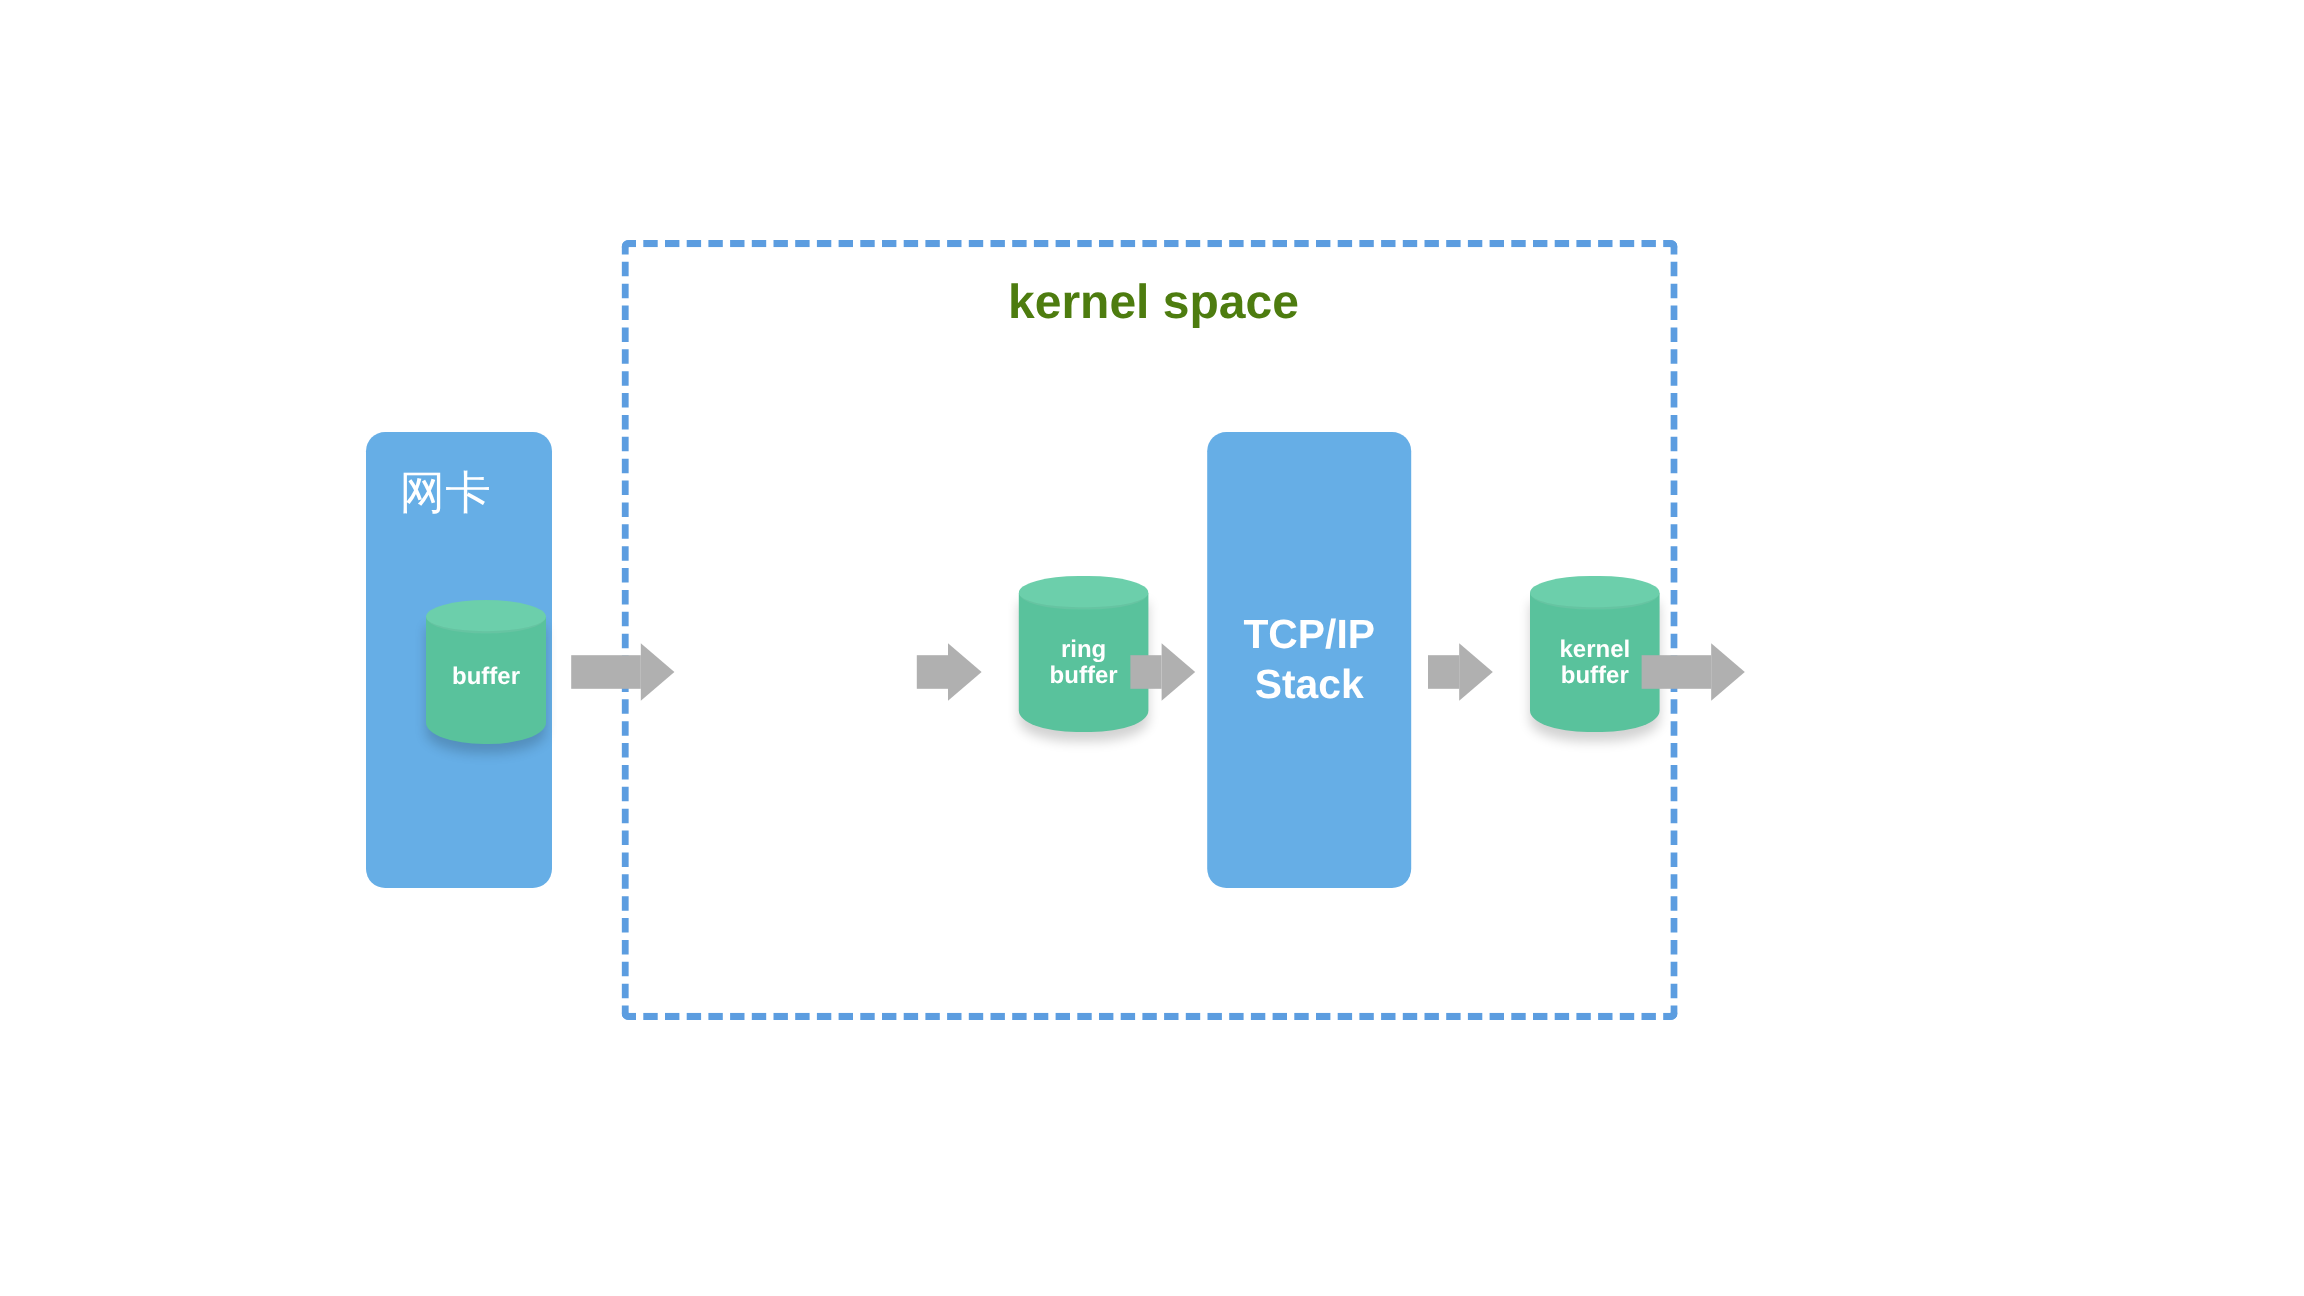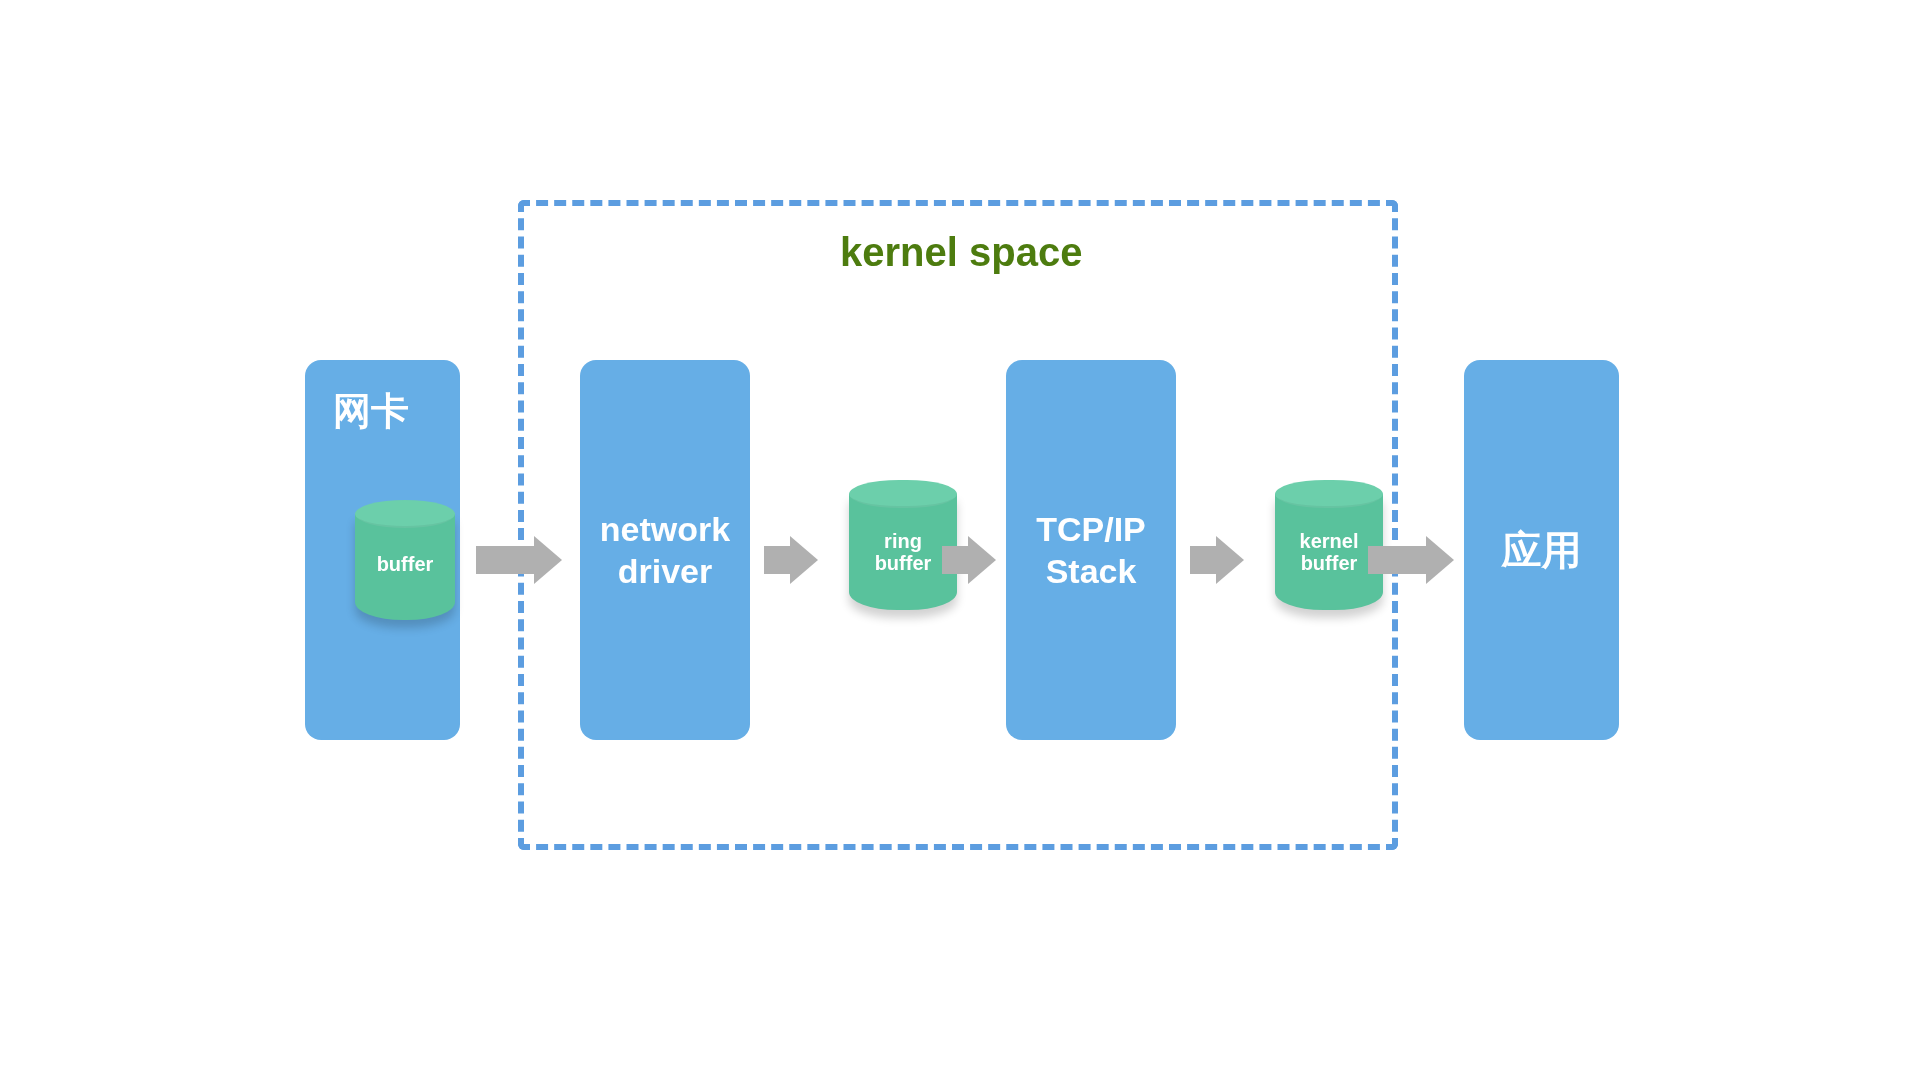--- a/index.html
+++ b/index.html
@@ -42,21 +42,21 @@
     font-weight: 600;
     text-align: center;
     line-height: 1.25;
   }
   .box.nic {
     align-items: flex-start;
     justify-content: flex-start;
   }
   .nic-title {
     font-size: 38px;
-    font-weight: 700;
+    font-weight: 400;
     margin: 28px 0 0 28px;
   }
   .box-label {
     font-size: 34px;
   }
   .app-label {
     font-size: 40px;
   }
   
   .cylinder {
@@ -127,26 +127,20 @@
       <div class="cyl-top"></div>
       <div class="cyl-label">buffer</div>
     </div>
   </div>
 
   <div class="arrow" style="left:236px; top:346px;">
     <div class="shaft" style="width:58px;"></div>
     <div class="head"></div>
   </div>
 
-  <div class="box" style="left:340px; top:170px; width:170px; height:380px;">
-    <div class="box-label">
-      <span>network</span><br>
-      <span>driver</span>
-    </div>
-  </div>
 
   <div class="arrow" style="left:524px; top:346px;">
     <div class="shaft" style="width:26px;"></div>
     <div class="head"></div>
   </div>
 
   <div class="cylinder" style="left:586px; top:290px; width:108px; height:130px;">
     <div class="cyl-body"></div>
     <div class="cyl-top"></div>
     <div class="cyl-label">
@@ -179,17 +173,14 @@
       <span>kernel</span><br>
       <span>buffer</span>
     </div>
   </div>
 
   <div class="arrow" style="left:1128px; top:346px;">
     <div class="shaft" style="width:58px;"></div>
     <div class="head"></div>
   </div>
 
-  <div class="box" style="left:1224px; top:170px; width:155px; height:380px;">
-    <div class="app-label">应用</div>
-  </div>
 
 </div>
 
 </body></html>

